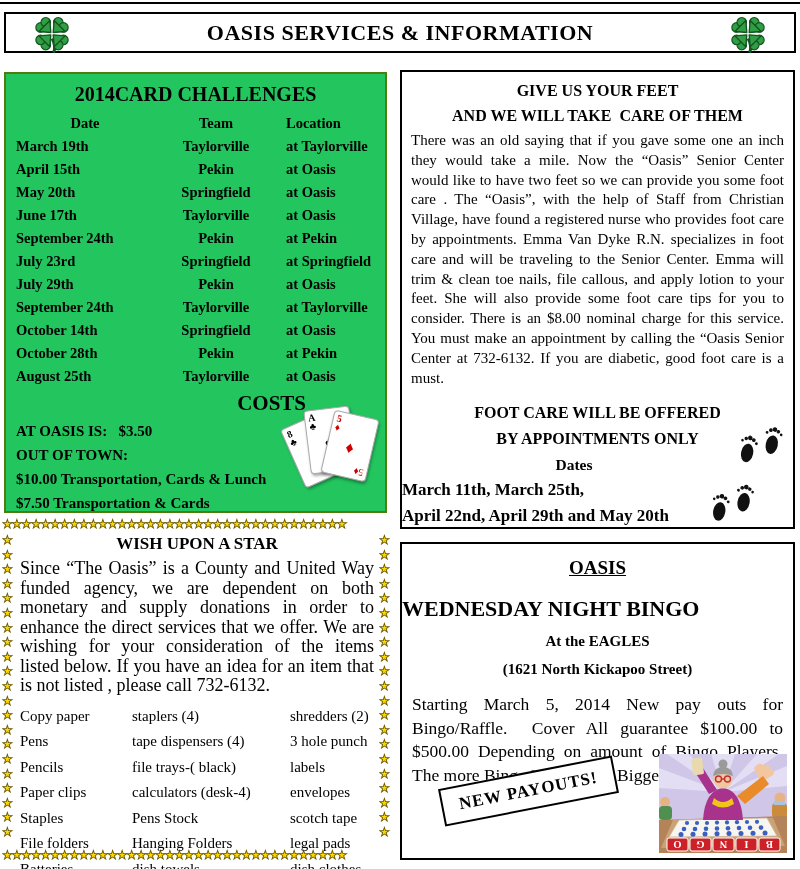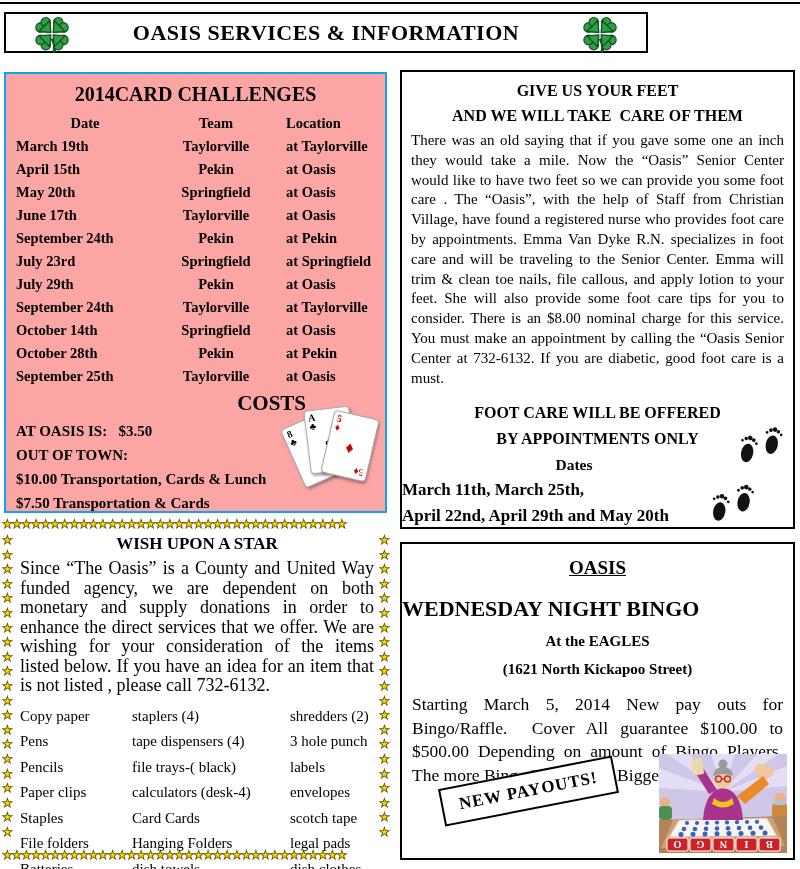--- a/index.html
+++ b/index.html
@@ -6,31 +6,31 @@
   html,body { background:#fff; }
   body {
     width:800px; height:869px; position:relative;
     font-family:"Liberation Serif","DejaVu Serif",serif; color:#000;
     overflow:hidden;
   }
   .top-rule { position:absolute; left:0; top:2px; width:800px; height:2px; background:#000; }
 
   
   .header-box {
-    position:absolute; left:4px; top:12px; width:644px; height:41px;
+    position:absolute; left:4px; top:12px; width:792px; height:41px;
     border:2px solid #000; display:flex; align-items:center; justify-content:space-between;
     padding:0 26px; background:#fff;
   }
   .header-title { font-weight:bold; font-size:22px; letter-spacing:.5px; text-align:center; flex:1; }
   .clover { width:40px; height:42px; flex:0 0 auto; }
 
   
   .card-box {
     position:absolute; left:4px; top:72px; width:383px; height:441px;
-    border:2px solid #0ea5e9; background:#fca5a5;
+    border:2px solid #4d7c0f; background:#22c55e;
   }
   .card-title { text-align:center; font-weight:bold; font-size:20px; margin-top:9px; }
   .ctable { margin-top:6px; }
   .crow { display:grid; grid-template-columns:150px 120px 105px; line-height:23px;
           font-weight:bold; font-size:14.5px; }
   .crow .c1 { padding-left:10px; }
   .crow .c2 { text-align:center; }
   .crow .c3 { padding-left:10px; }
   .crow.hdr .c1 { text-align:center; padding-left:8px; }
   .costs-head { text-align:right; font-weight:bold; font-size:21px; width:300px; margin-top:3px; }
@@ -227,21 +227,21 @@
         <span class="c1">October 14th</span>
         <span class="c2">Springfield</span>
         <span class="c3">at Oasis</span>
       </div>
     <div class="crow">
         <span class="c1">October 28th</span>
         <span class="c2">Pekin</span>
         <span class="c3">at Pekin</span>
       </div>
     <div class="crow">
-        <span class="c1">September 25th</span>
+        <span class="c1">August 25th</span>
         <span class="c2">Taylorville</span>
         <span class="c3">at Oasis</span>
       </div>
   </div>
   <div class="costs-head">COSTS</div>
   <div class="cost-line">AT OASIS IS:   $3.50</div>
   <div class="cost-line">OUT OF TOWN:</div>
   <div class="cost-line">$10.00 Transportation, Cards &amp; Lunch</div>
   <div class="cost-line">$7.50 Transportation &amp; Cards</div>
 
@@ -278,21 +278,21 @@
       <span>Pens</span>
         <span>tape dispensers (4)</span>
         <span>3 hole punch</span>
       <span>Pencils</span>
         <span>file trays-( black)</span>
         <span>labels</span>
       <span>Paper clips</span>
         <span>calculators (desk-4)</span>
         <span>envelopes</span>
       <span>Staples</span>
-        <span>Card Cards</span>
+        <span>Pens Stock</span>
         <span>scotch tape</span>
       <span>File folders</span>
         <span>Hanging Folders</span>
         <span>legal pads</span>
       <span>Batteries</span>
         <span>dish towels</span>
         <span>dish clothes</span>
     </div>
   </div>
 </div>

